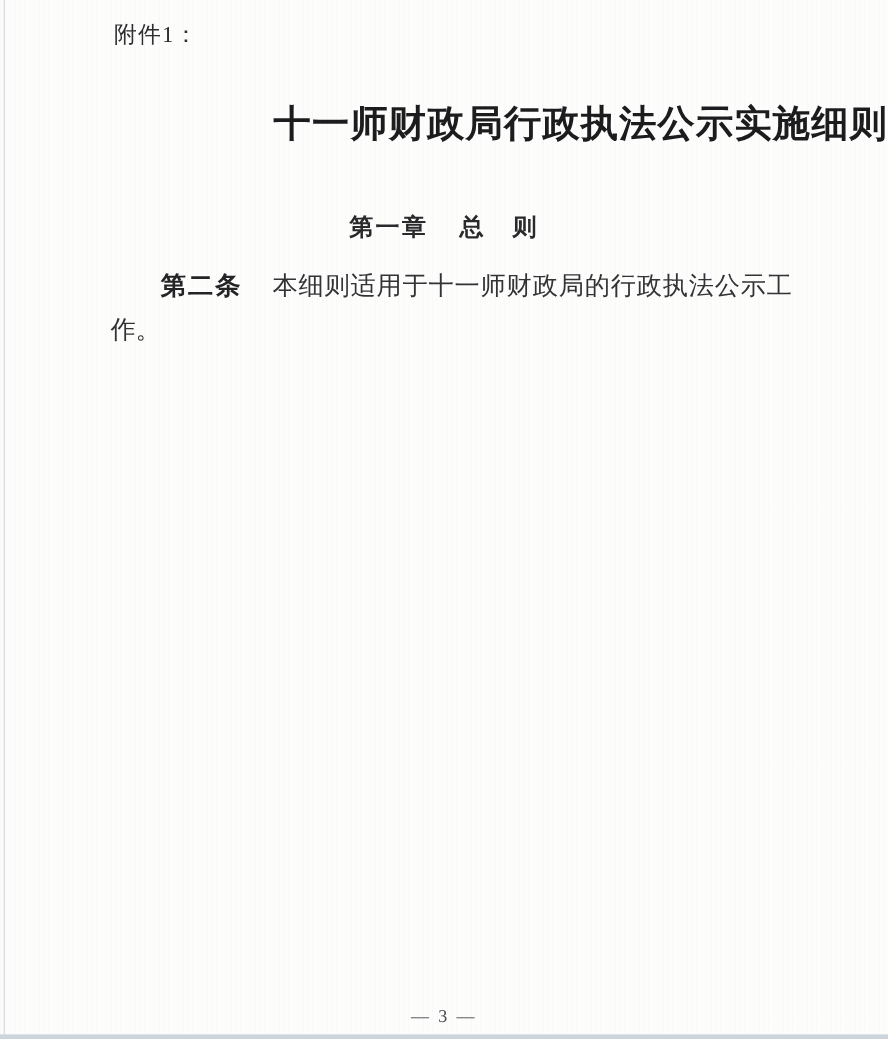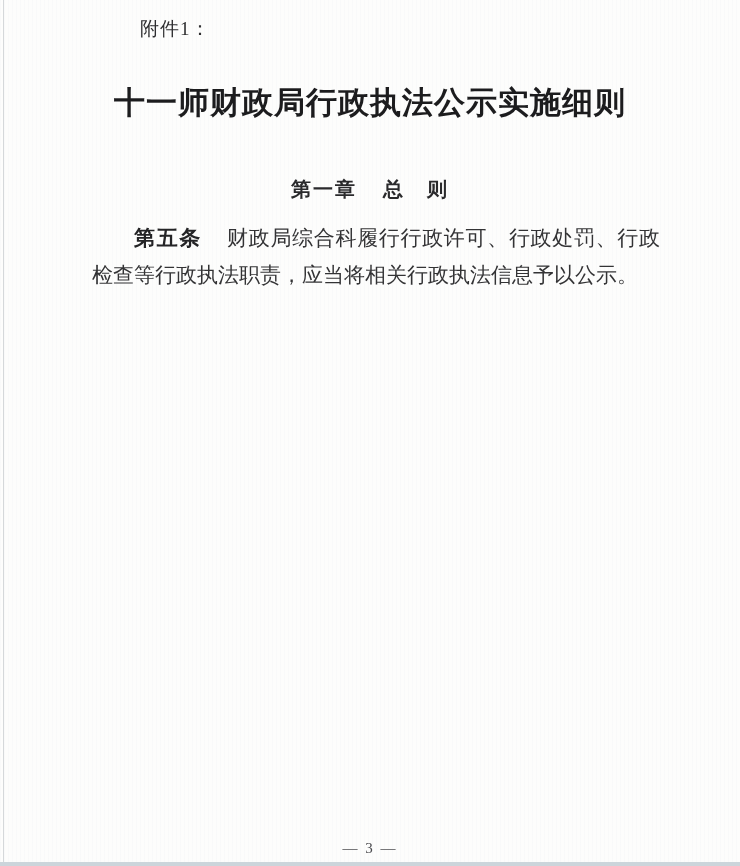--- a/index.html
+++ b/index.html
@@ -38,29 +38,28 @@
     height: 4px;
     background: #ccd5db;
   }
   .attachment {
     position: absolute;
     left: 95px;
     top: 16px;
     font-size: 19px;
     color: #2e2e30;
     letter-spacing: 1px;
-    margin-left: 45px;
   }
   .doc-title {
     position: absolute;
     left: 0;
     right: 0;
     top: 82px;
     margin: 0;
-    text-align: center;
+    text-align: right;
     font-size: 31px;
     font-weight: bold;
     color: #1c1c1e;
     letter-spacing: 1px;
   }
   .chapter {
     position: absolute;
     left: 0;
     right: 0;
     top: 176px;
@@ -117,21 +116,21 @@
   <div class="attachment">附件1：</div>
 
   <h1 class="doc-title">十一师财政局行政执法公示实施细则</h1>
 
   <div class="chapter">
     <span class="chapter-number">第一章</span><span class="chapter-name">总　则</span>
   </div>
 
   <div class="doc-body">
     <p class="article">
-      <span class="article-label">第五条</span><span class="article-text">财政局综合科履行行政许可、行政处罚、行政检查等行政执法职责，应当将相关行政执法信息予以公示。</span>
+      <span class="article-label">第二条</span><span class="article-text">本细则适用于十一师财政局的行政执法公示工作。</span>
     </p>
   </div>
 
   <div class="footer">— 3 —</div>
 
   <div class="scan-edge-bottom"></div>
 
 </div>
 
 </body></html>

